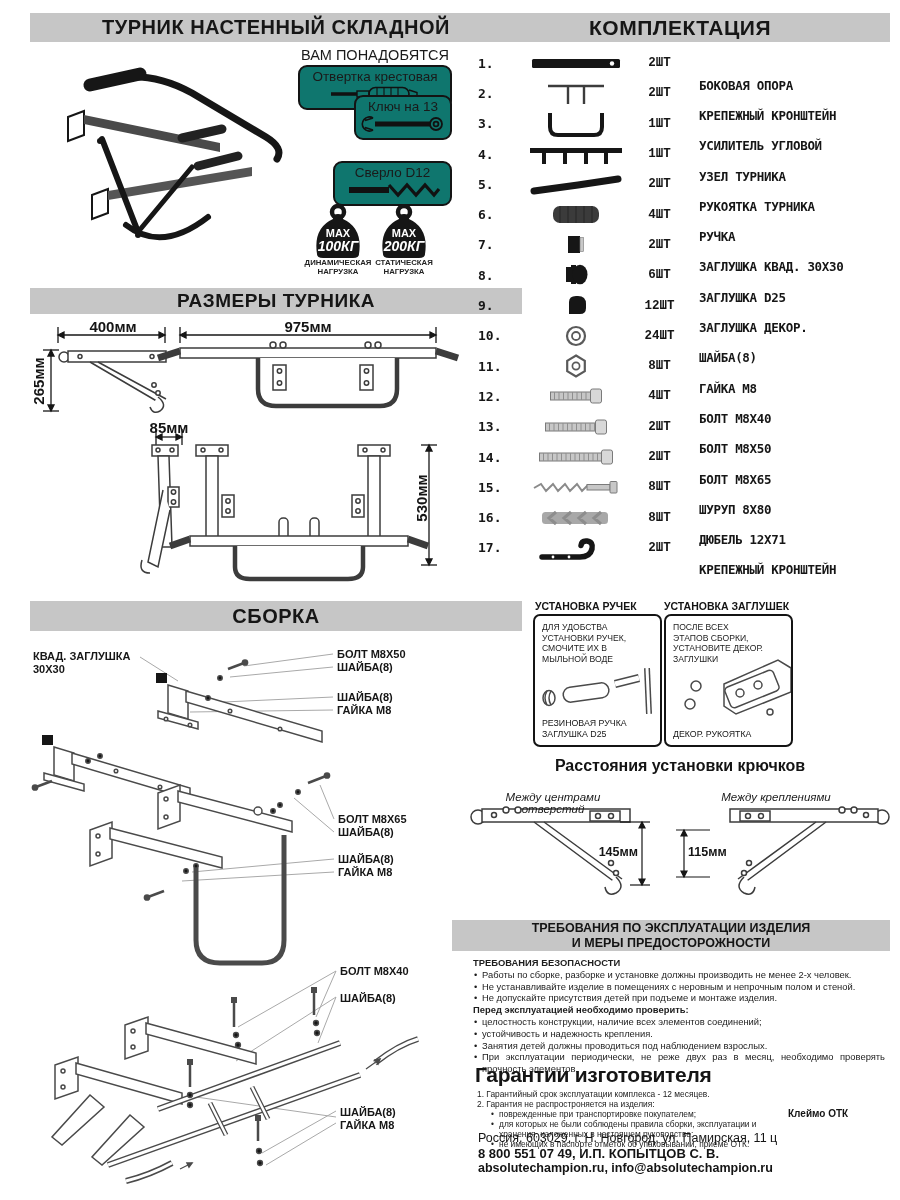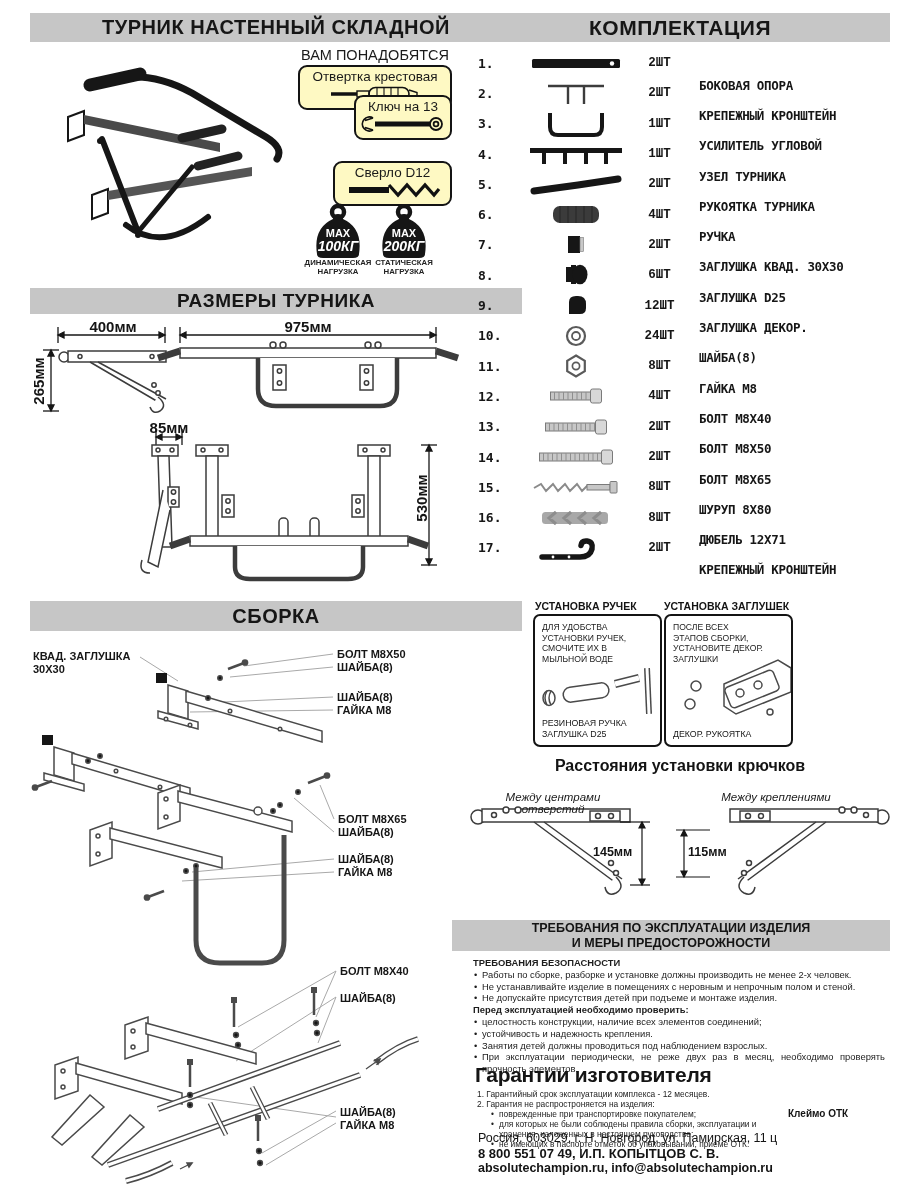--- a/index.html
+++ b/index.html
@@ -10,21 +10,21 @@
   #col-left{left:30px;width:430px;}
   #col-right{left:470px;width:420px;}
   .bar{position:absolute;background:#c6c6c6;color:#161616;font-weight:bold;text-align:center;}
   .bar.one{font-size:20px;line-height:29px;height:29px;left:0;width:492px;letter-spacing:.5px;}
   .lbl{position:absolute;font-weight:bold;font-size:11px;line-height:12.5px;color:#161616;}
   .dim{position:absolute;font-weight:bold;font-size:15px;text-align:center;}
   .dim-rot{position:absolute;font-weight:bold;font-size:15px;width:62px;height:18px;text-align:center;
            transform:rotate(-90deg);transform-origin:center;}
   svg{display:block;}
   
-  .tool-box{position:absolute;border:2.2px solid #141414;border-radius:9px;background:#fef9c3;}
+  .tool-box{position:absolute;border:2.2px solid #141414;border-radius:9px;background:#0f766e;}
   .tool-label{font-size:13.5px;text-align:center;margin-top:2px;color:#1a1a1a;}
   .tool-ic{display:flex;justify-content:center;align-items:center;height:20px;}
   
   .badge-txt{position:absolute;color:#fff;font-weight:bold;text-align:center;width:60px;}
   .badge-cap{position:absolute;font-size:7.8px;font-weight:600;text-align:center;line-height:8.6px;color:#222;}
   
   #parts-list{position:absolute;left:0;top:48px;width:420px;}
   .p-row{display:flex;align-items:center;height:30.3px;
          font-family:"DejaVu Sans Mono",monospace;font-weight:bold;color:#161616;}
   .p-num{width:50px;padding-left:8px;font-size:13px;box-sizing:border-box;}
@@ -678,21 +678,21 @@
         <g stroke="#161616" stroke-width="1.2">
           <line x1="214" y1="45" x2="214" y2="92"></line>
           <path d="M214 45 l-3 6 h6 Z M214 92 l-3 -6 h6 Z" fill="#161616"></path>
           <line x1="206" y1="45" x2="240" y2="45"></line>
             <line x1="206" y1="92" x2="240" y2="92"></line>
         </g>
       </g>
     </svg>
     <div class="hook-cap" style="left:3px;top:791px;width:160px;">Между центрами отверстий</div>
     <div class="hook-cap" style="left:226px;top:791px;width:160px;">Между креплениями</div>
-    <div class="hook-val" style="left:123px;top:845px;width:45px;text-align:left;">145мм</div>
+    <div class="hook-val" style="left:123px;top:845px;width:45px;text-align:right;">145мм</div>
     <div class="hook-val" style="left:218px;top:845px;">115мм</div>
 
     <div class="req-bar">
       <div>ТРЕБОВАНИЯ ПО ЭКСПЛУАТАЦИИ ИЗДЕЛИЯ</div>
       <div>И МЕРЫ ПРЕДОСТОРОЖНОСТИ</div>
     </div>
 
     <div class="safety">
       <div class="hd">ТРЕБОВАНИЯ БЕЗОПАСНОСТИ</div>
       <ul>

